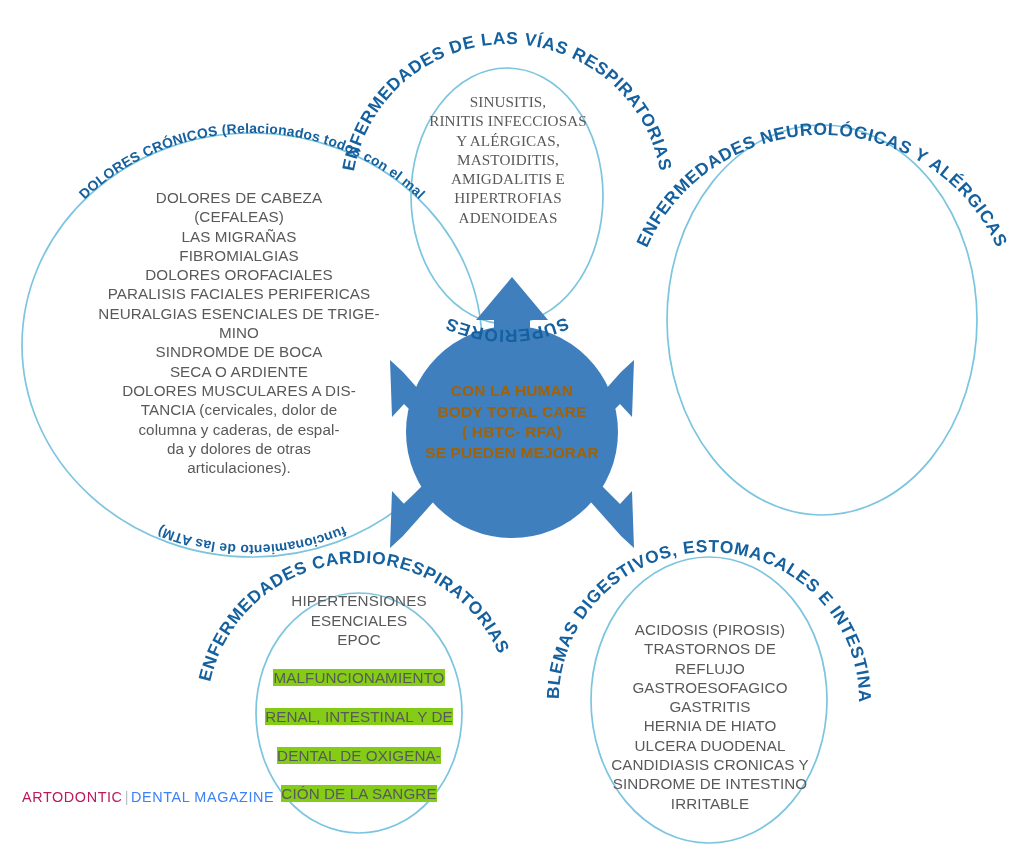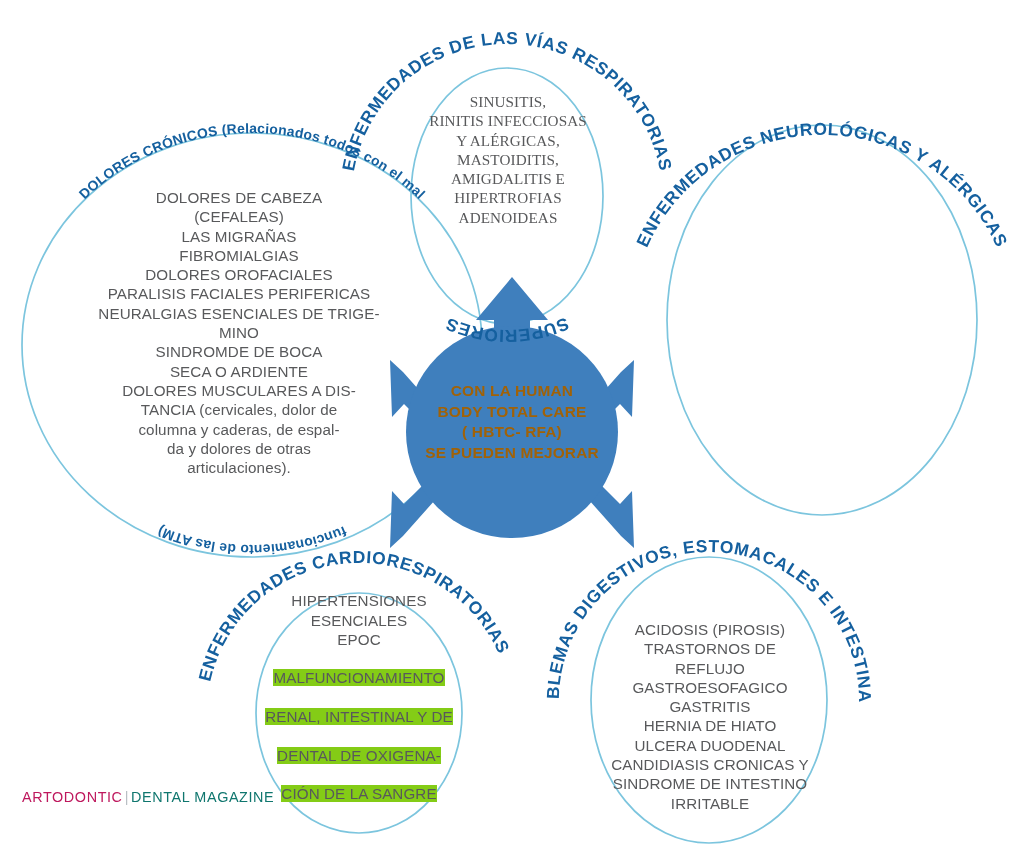--- a/index.html
+++ b/index.html
@@ -35,21 +35,21 @@
   }
   .hl{background:#84cc16;}
   .footer{
     position:absolute;
     left:22px;top:789px;
     font-size:14.4px;
     letter-spacing:.6px;
   }
   .footer .brand{color:#be185d;margin-top:12px;}
   .footer .sep{color:#b8bec3;padding:0 2px;}
-  .footer .mag{color:#0f766e;}
+  .footer .mag{color:#3b82f6;}
   .curve-label{
     font-family:"Liberation Sans", sans-serif;
     font-weight:bold;
     fill:#15609f;
     font-size:17.4px;
     letter-spacing:.7px;
   }
   .curve-label.small{font-size:13.9px;letter-spacing:.2px;}
   .ring{fill:none;stroke:#7cc5de;stroke-width:1.7px;}
 </style>

